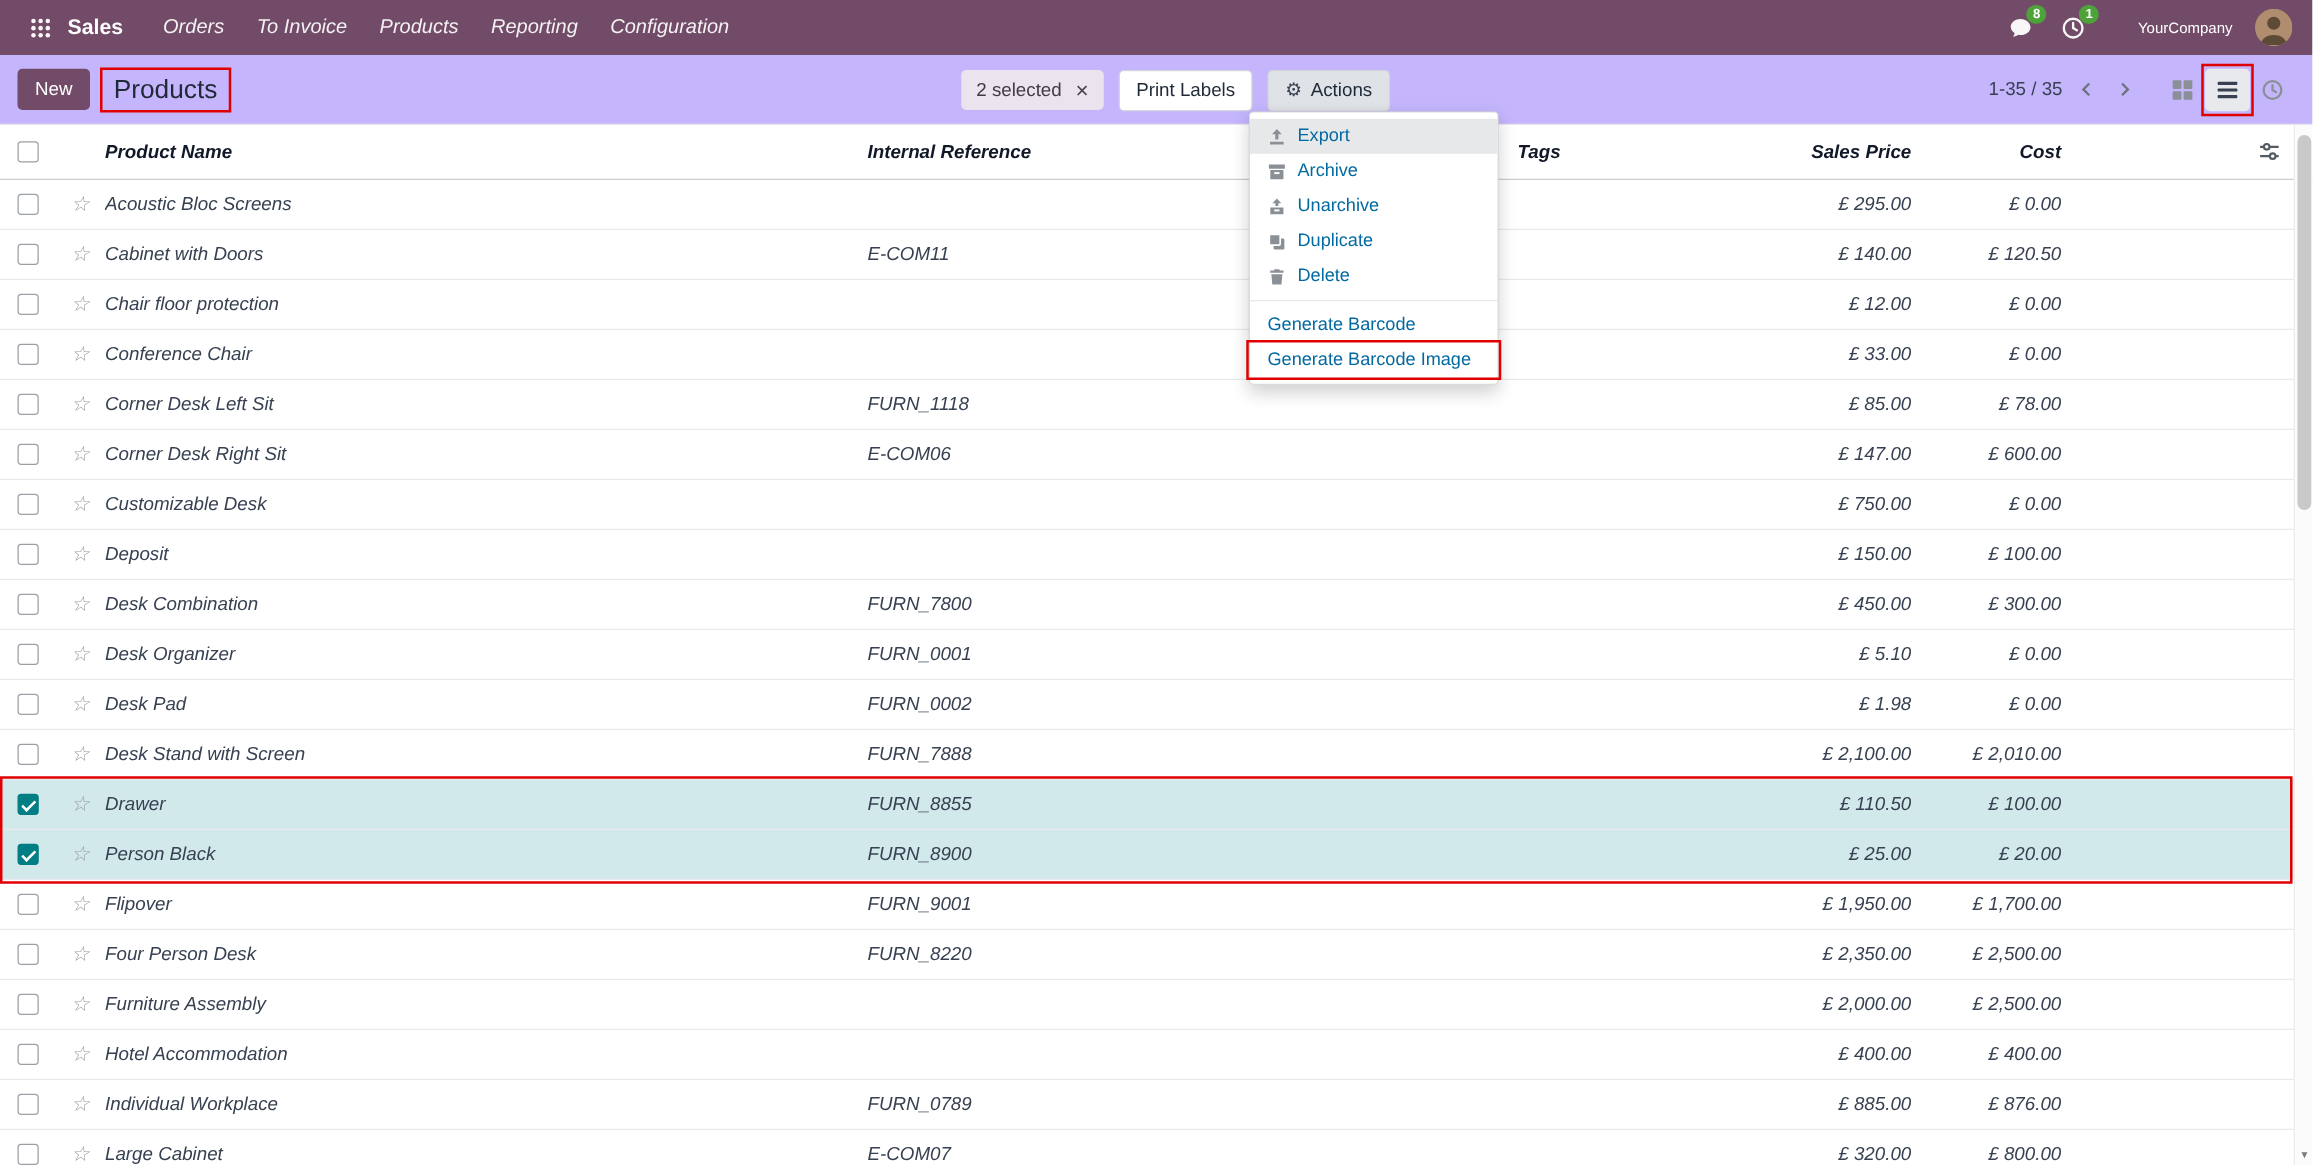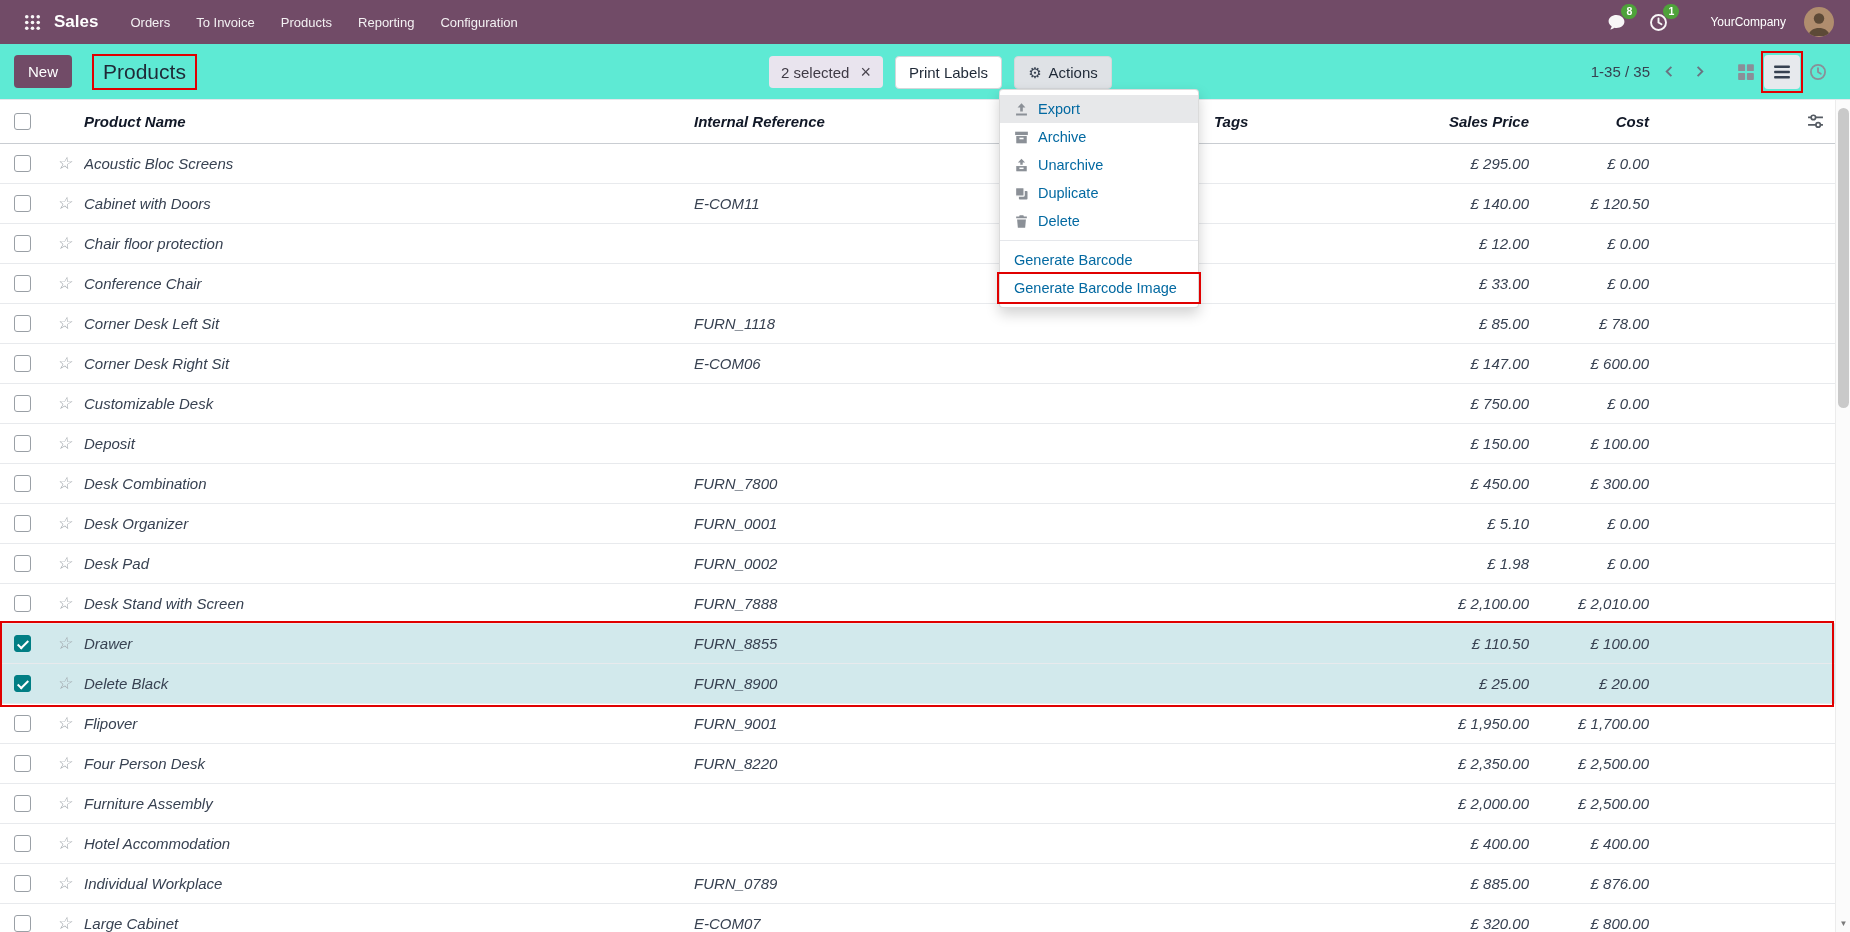--- a/index.html
+++ b/index.html
@@ -8,36 +8,36 @@
   button { font-family:inherit; background:none; border:none; cursor:pointer; color:inherit; }
 
   
   .navbar { height:44px; background:#714B67; display:flex; align-items:center;
             padding:0 16px; color:#fff; position:relative; z-index:20; }
   .apps-btn { width:32px; height:32px; display:flex; align-items:center; justify-content:center;
               color:rgba(255,255,255,.95); margin-right:6px; border-radius:4px; }
   .apps-btn svg { width:17px; height:17px; }
   .brand { font-size:17px; font-weight:bold; margin-right:20px; cursor:pointer; }
   .main-menu { display:flex; gap:2px; flex:1; }
-  .nav-item { color:rgba(255,255,255,.92); font-size:13px; padding:7px 12px;
-              border-radius:4px; cursor:pointer; white-space:nowrap; }
+  .nav-item { color:rgba(255,255,255,.92); font-size:16px; padding:7px 12px;
+              border-radius:4px; cursor:pointer; white-space:nowrap;font-style:italic; }
   .nav-right { display:flex; align-items:center; gap:18px; }
   .systray-btn { position:relative; width:24px; height:24px; display:flex;
                  align-items:center; justify-content:center; color:rgba(255,255,255,.95); }
   .systray-btn svg { width:19px; height:19px; }
   .badge { position:absolute; top:-6px; right:-9px; background:#4EA23A; color:#fff;
            font-size:10.5px; font-weight:bold; min-width:16px; height:15px; line-height:15px;
            border-radius:8px; padding:0 4px; text-align:center; }
   .company { font-size:12px; cursor:pointer;margin-left:22px; }
   .avatar { width:30px; height:30px; border-radius:50%; overflow:hidden; cursor:pointer; }
   .avatar svg { width:30px; height:30px; display:block; }
 
   
   .control-panel { height:56px; display:flex; align-items:center; padding:0 14px;
-                   border-bottom:1px solid #e5e7eb; position:relative; background:#5eead4; z-index:15;gap:12px; }
+                   border-bottom:1px solid #e5e7eb; position:relative; background:#c4b5fd; z-index:15; }
   .btn-new { background:#714B67; color:#fff; font-size:15px; padding:8px 14px; border-radius:4px; }
   .breadcrumb-wrap { position:relative; margin-left:10px; padding:4px 9px; }
   .breadcrumb { font-size:21px; font-weight:400; color:#1f2937; white-space:nowrap; }
   .cp-center { position:absolute; left:769px; top:0; height:56px; display:flex; align-items:center; gap:12px; }
   .chip { display:flex; align-items:center; gap:11px; background:#e9e4ee; border-radius:4px;
           padding:7px 12px; font-size:15px; color:#3f3a45; white-space:nowrap; }
   .chip-x { font-size:18px; line-height:1; color:#4b4650; padding:0; }
   .btn { background:#fff; border:1px solid #d4d6d9; color:#1f2937; font-size:15px;
          padding:7px 13px; border-radius:4px; display:flex; align-items:center; gap:7px; white-space:nowrap; }
   .btn-pressed { background:#dfe2e6; }
@@ -434,21 +434,21 @@
         <div class="col-cost">£ 100.00</div>
         <div class="col-end"></div>
       </div>
       <div class="trow selected">
         <div class="col-check">
           <span class="cb checked"></span>
         </div>
         <div class="col-star">
           <span class="star">☆</span>
         </div>
-        <div class="col-name">Delete Black</div>
+        <div class="col-name">Person Black</div>
         <div class="col-ref">FURN_8900</div>
         <div class="col-tags"></div>
         <div class="col-price">£ 25.00</div>
         <div class="col-cost">£ 20.00</div>
         <div class="col-end"></div>
       </div>
       <div class="trow">
         <div class="col-check">
           <span class="cb"></span>
         </div>

